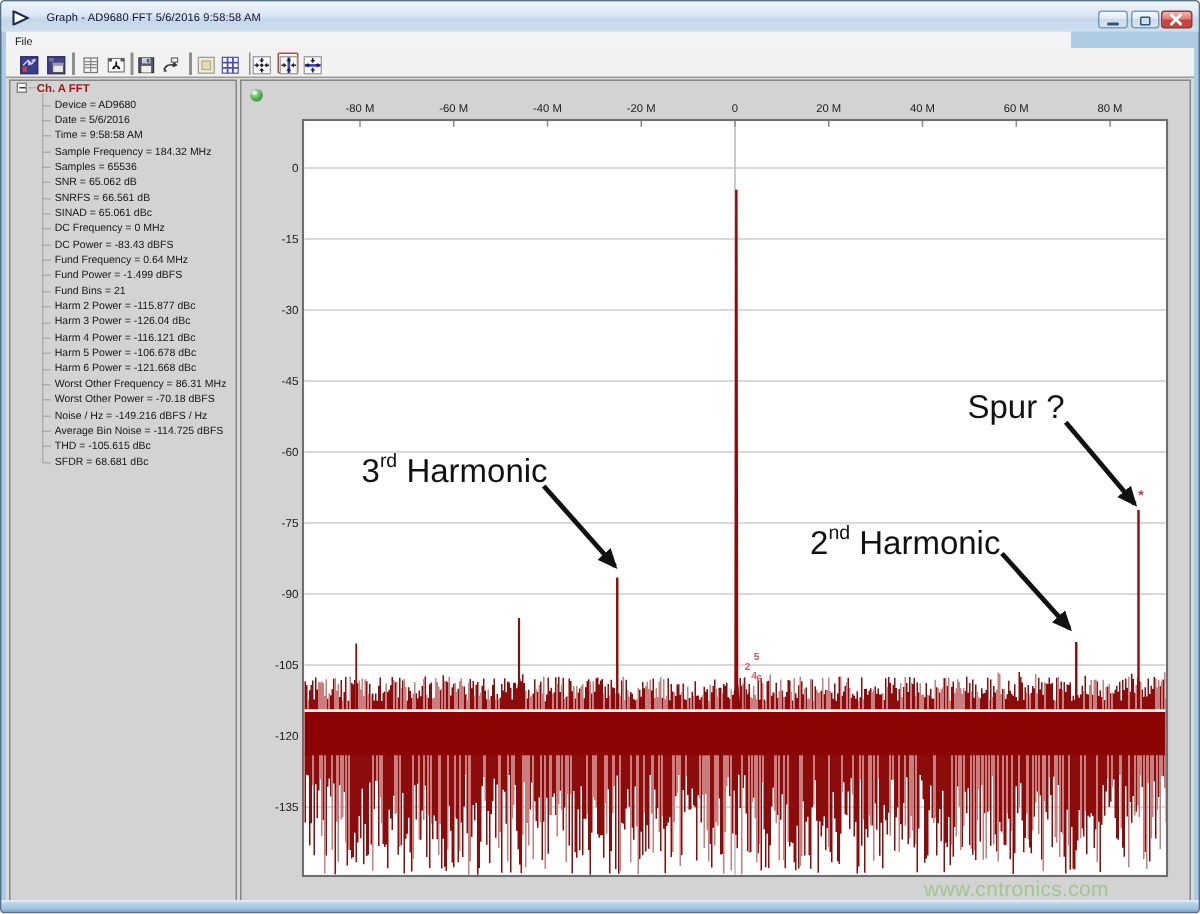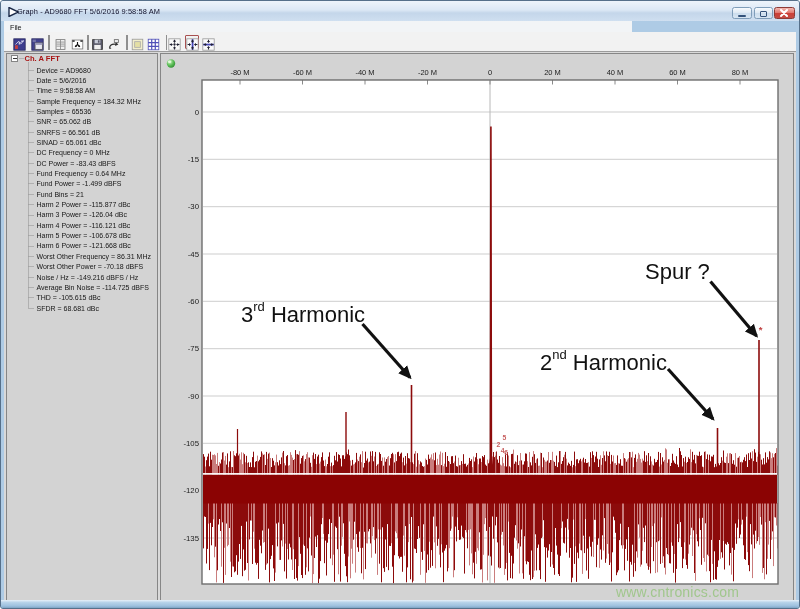--- a/index.html
+++ b/index.html
@@ -1,21 +1,21 @@
 <!DOCTYPE html>
 <html><head><meta charset="utf-8">
 <style>
 *{margin:0;padding:0;box-sizing:border-box}
 body{width:800px;height:609px;font-family:"Liberation Sans",sans-serif;position:relative;overflow:hidden;background:#fff}
 .win{position:absolute;inset:0;background:#aecbe5;border:1px solid #56708a;border-radius:3px}
 .titlebar{position:absolute;left:1px;top:1px;right:1px;height:20px;border-radius:2px 2px 0 0;background:linear-gradient(#eef4fb,#dce8f5 45%,#c4d6ea 60%,#cfdff0)}
 .title-ico{position:absolute;left:7px;top:6px}
-.title-txt{position:absolute;left:16px;top:6px;font-size:7.4px;letter-spacing:0.1px;color:#10102a}
+.title-txt{position:absolute;left:30px;top:6px;font-size:7.4px;letter-spacing:0.1px;color:#10102a}
 .capbtn{position:absolute;top:6px;height:12px;border-radius:2.5px}
-.menubar{position:absolute;left:4px;top:21px;width:628px;height:11px;background:#f2f4f6}
+.menubar{position:absolute;left:4px;top:21px;width:710px;height:11px;background:#f2f4f6}
 .menubar span{position:absolute;left:6px;top:2px;font-size:7.2px;color:#111}
 .toolbar{position:absolute;left:4px;top:32px;width:792px;height:19.5px;background:#f2f2f2;border-bottom:1px solid #9b9b9b}
 .content{position:absolute;left:4px;top:52px;width:792px;height:549px;background:#d9d9d9}
 .treepanel{position:absolute;left:2px;top:1px;width:151.5px;height:547.5px;background:#d3d3d3;border:1px solid #868686}
 .plotpanel{position:absolute;left:156px;top:1px;width:634px;height:547.5px;background:#d3d3d3;border:1px solid #868686}
 .bottombar{position:absolute;left:1px;bottom:1px;right:1px;height:8px;border-radius:0 0 2px 2px;background:linear-gradient(#e8f1f9,#b7d3ea 30%,#9cc0de 75%,#7da3c4)}
 .watermark{position:absolute;left:616px;top:584px;font-size:14px;letter-spacing:0.2px;color:rgba(152,196,128,0.85);z-index:40}
 </style></head>
 <body>
 <div class="win"></div>

